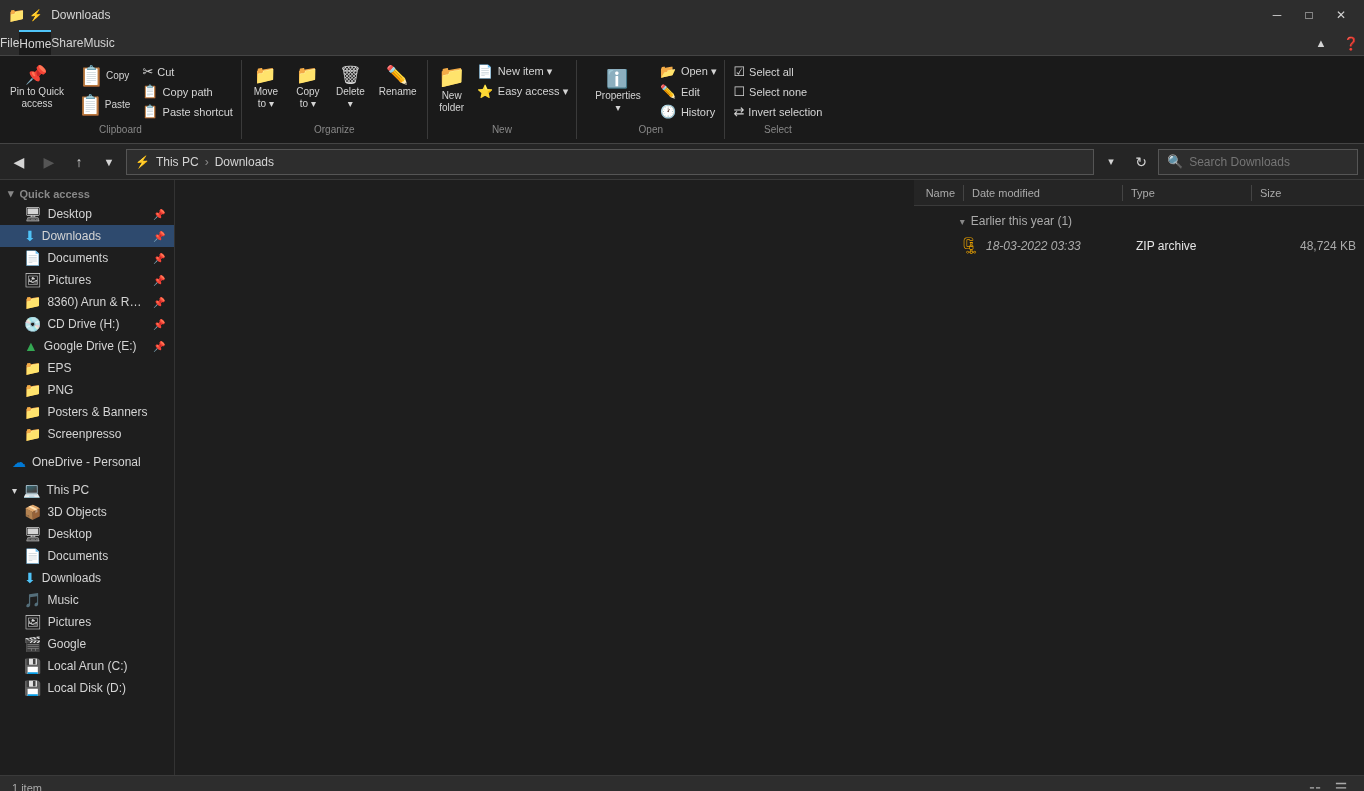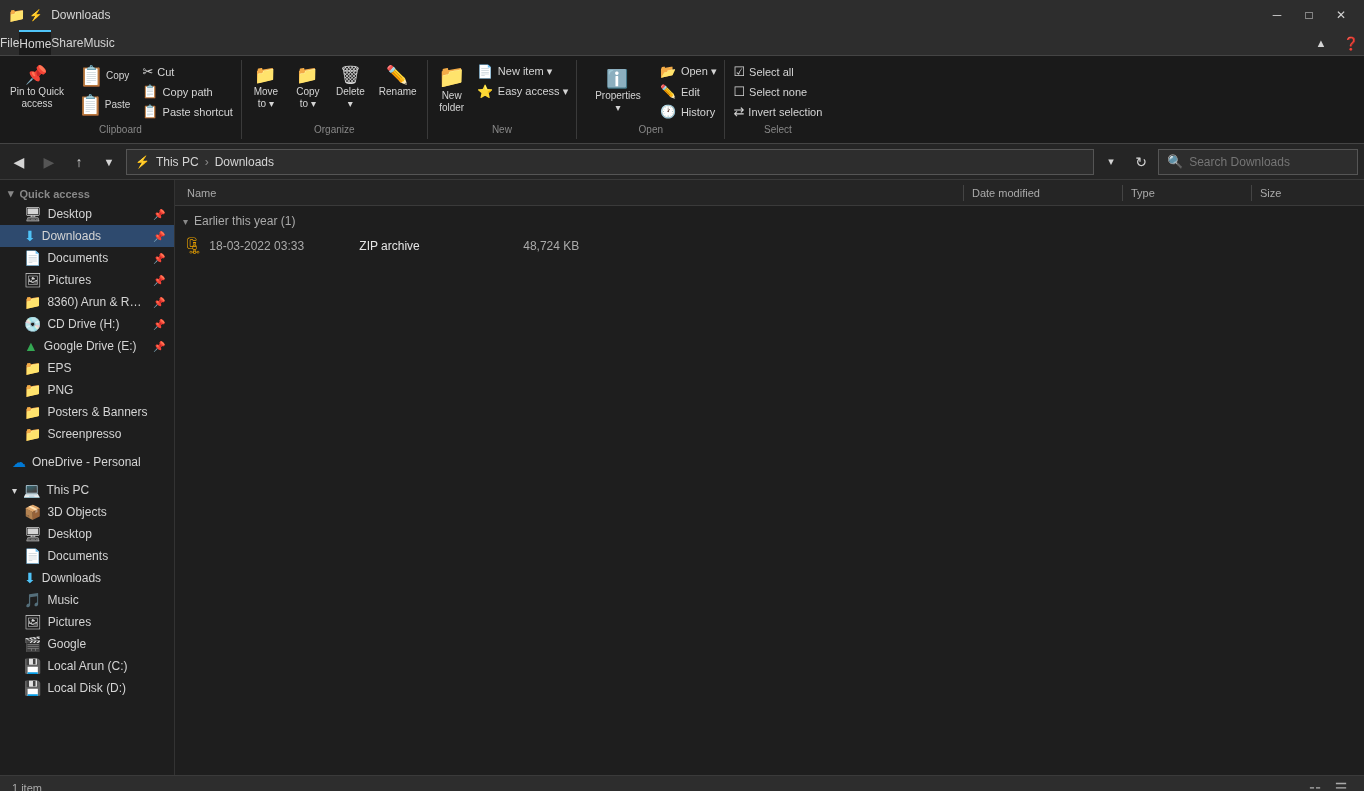--- a/index.html
+++ b/index.html
@@ -229,20 +229,21 @@
     .sidebar-item .item-icon { font-size: 14px; flex-shrink: 0; }
     .sidebar-item .pin-icon { margin-left: auto; font-size: 10px; color: #666; }
     .sidebar-item.indent { padding-left: 24px; }
 
     
     #content {
       flex: 1;
       display: flex;
       flex-direction: column;
       overflow: hidden;
+      align-items: flex-end;
     }
     #file-list-header {
       display: flex;
       align-items: center;
       background: #252525;
       border-bottom: 1px solid #3a3a3a;
       height: 26px;
       padding: 0 8px;
     }
     .col-header {
@@ -279,21 +280,21 @@
 
     .file-row {
       display: flex;
       align-items: center;
       padding: 4px 8px;
       cursor: pointer;
       border-bottom: 1px solid transparent;
     }
     .file-row .file-icon { font-size: 16px; margin-right: 6px; flex-shrink: 0; }
     .file-row .file-name { flex: 1; font-size: 12px; color: #d4d4d4; }
-    .file-row .file-date { width: 150px; font-size: 12px; color: #aaa; }
+    .file-row .file-date { width: 150px; font-size: 12px; color: #aaa; font-style: italic; }
     .file-row .file-type { width: 120px; font-size: 12px; color: #e5e5e5; }
     .file-row .file-size { width: 100px; font-size: 12px; color: #aaa; text-align: right; }
 
     
     #status-bar {
       background: #2d2d2d;
       border-top: 1px solid #3a3a3a;
       height: 24px;
       display: flex;
       align-items: center;

